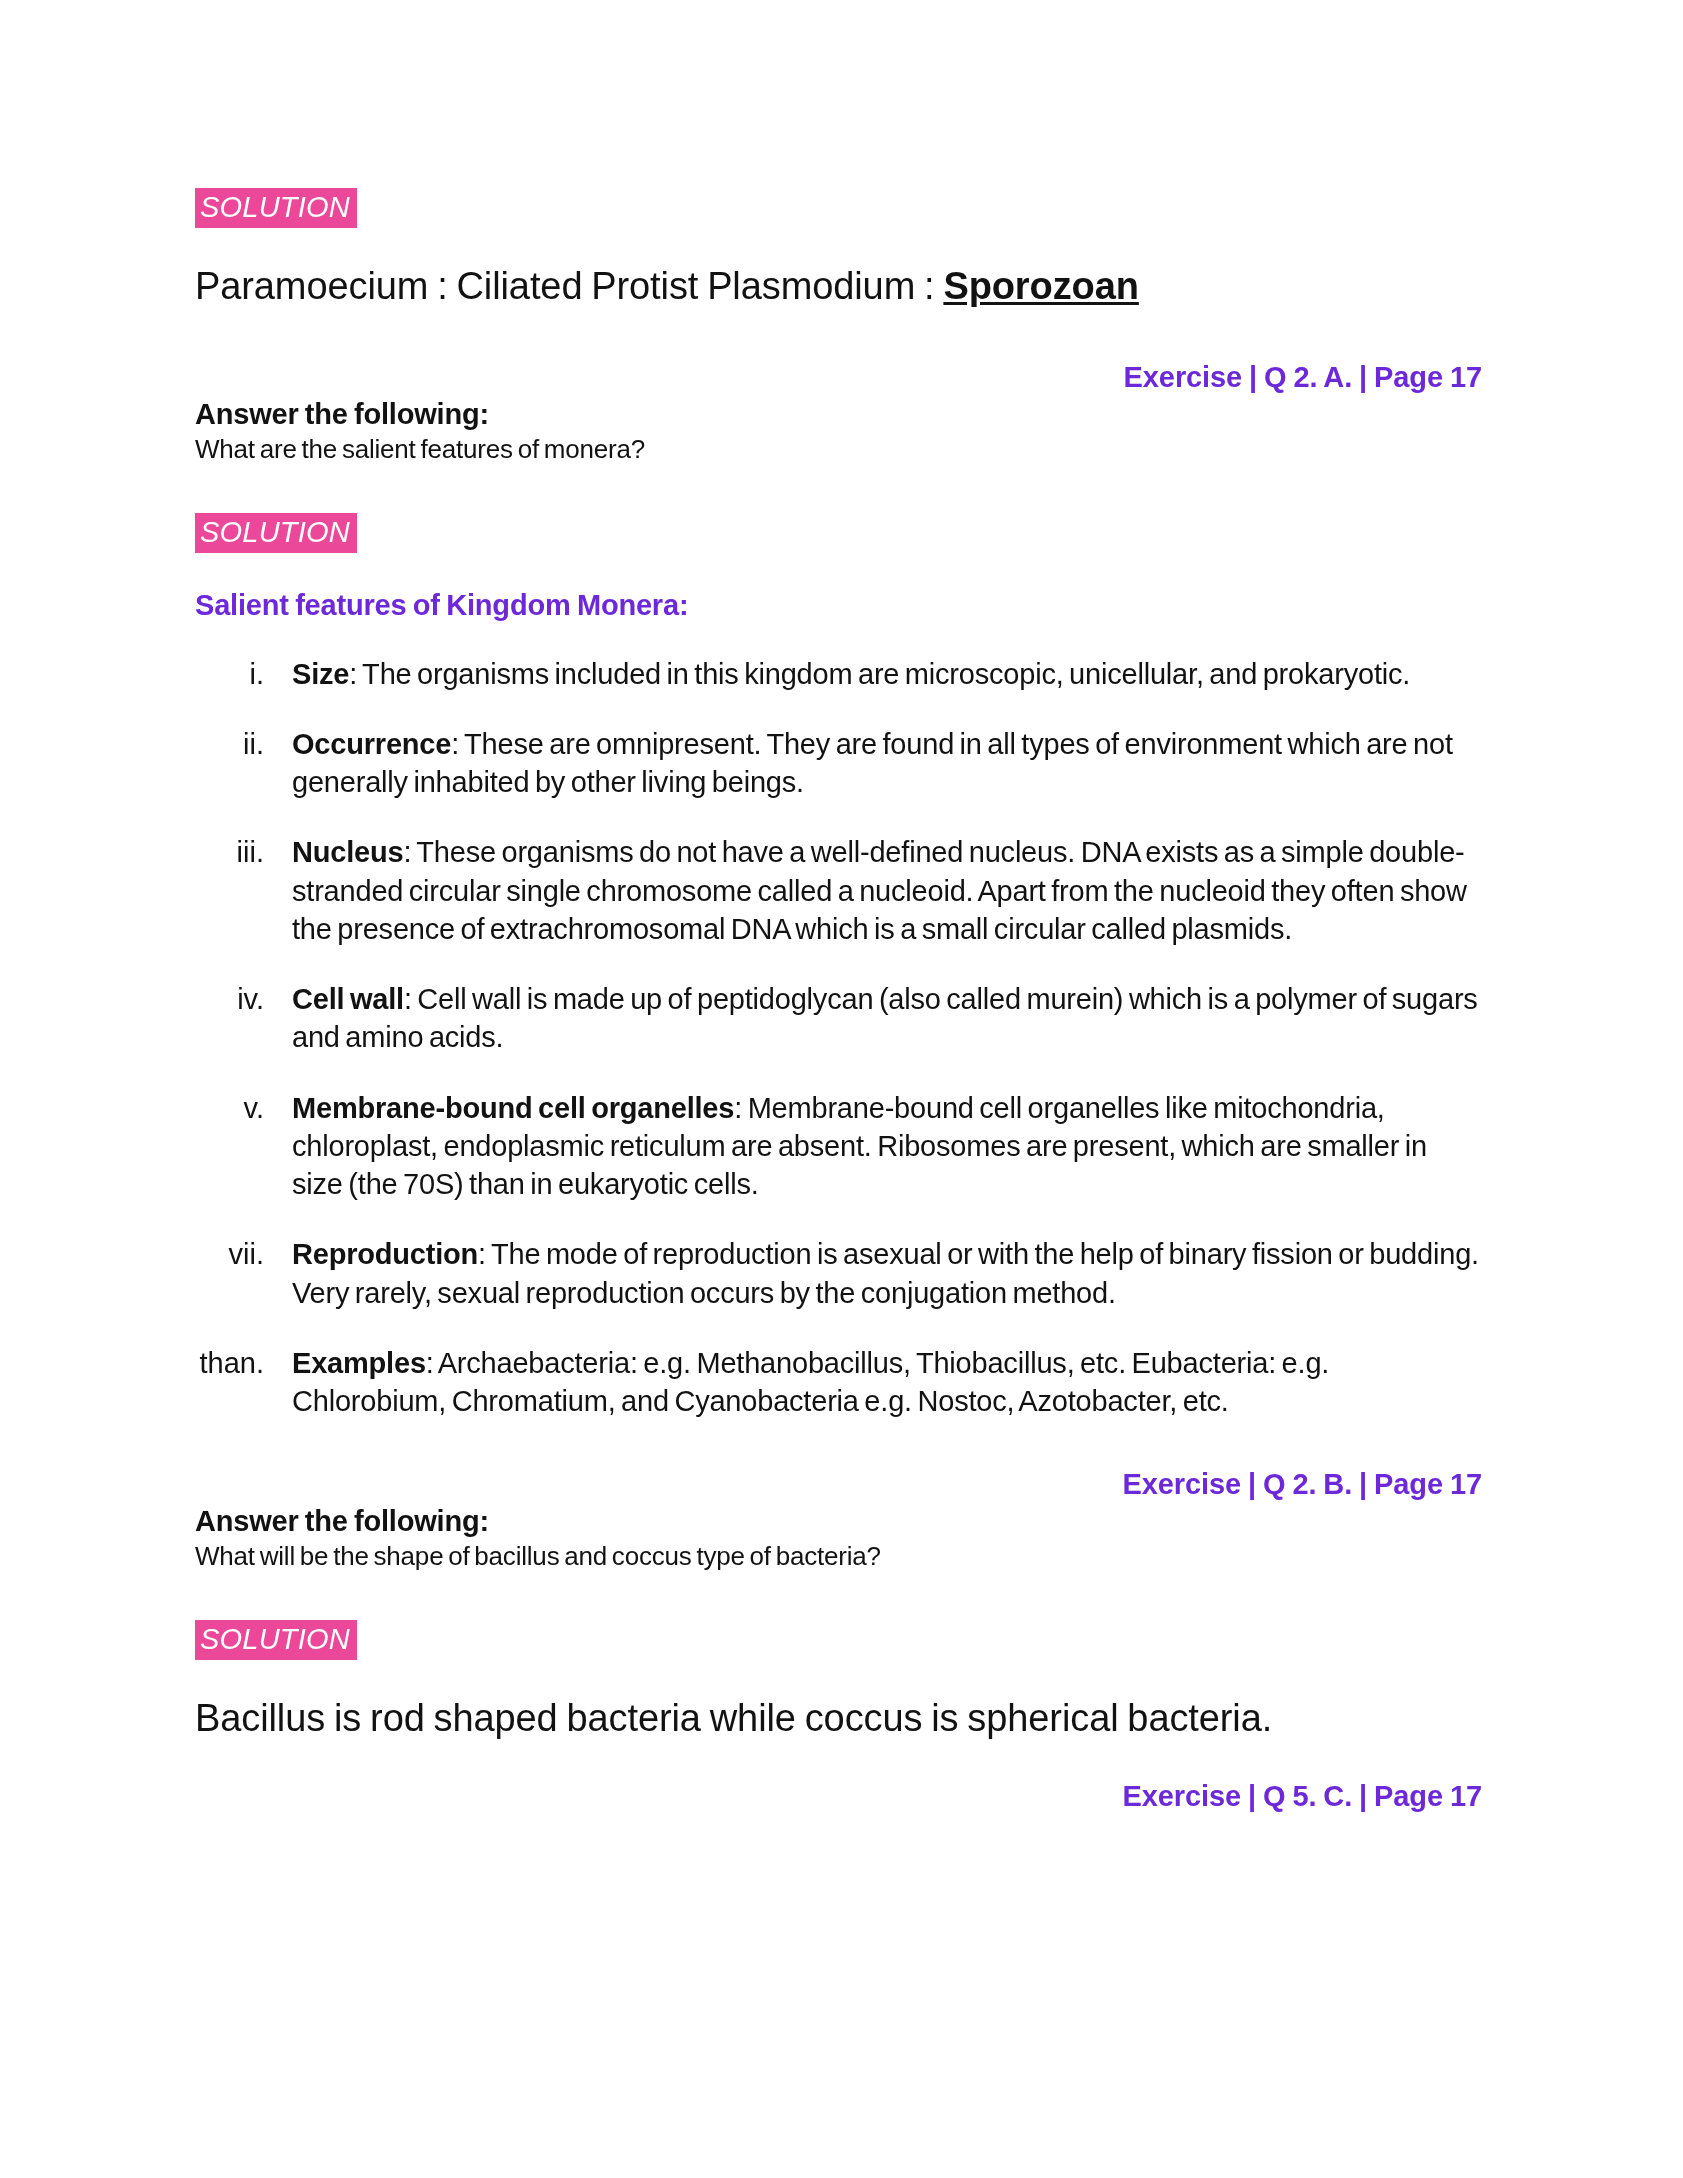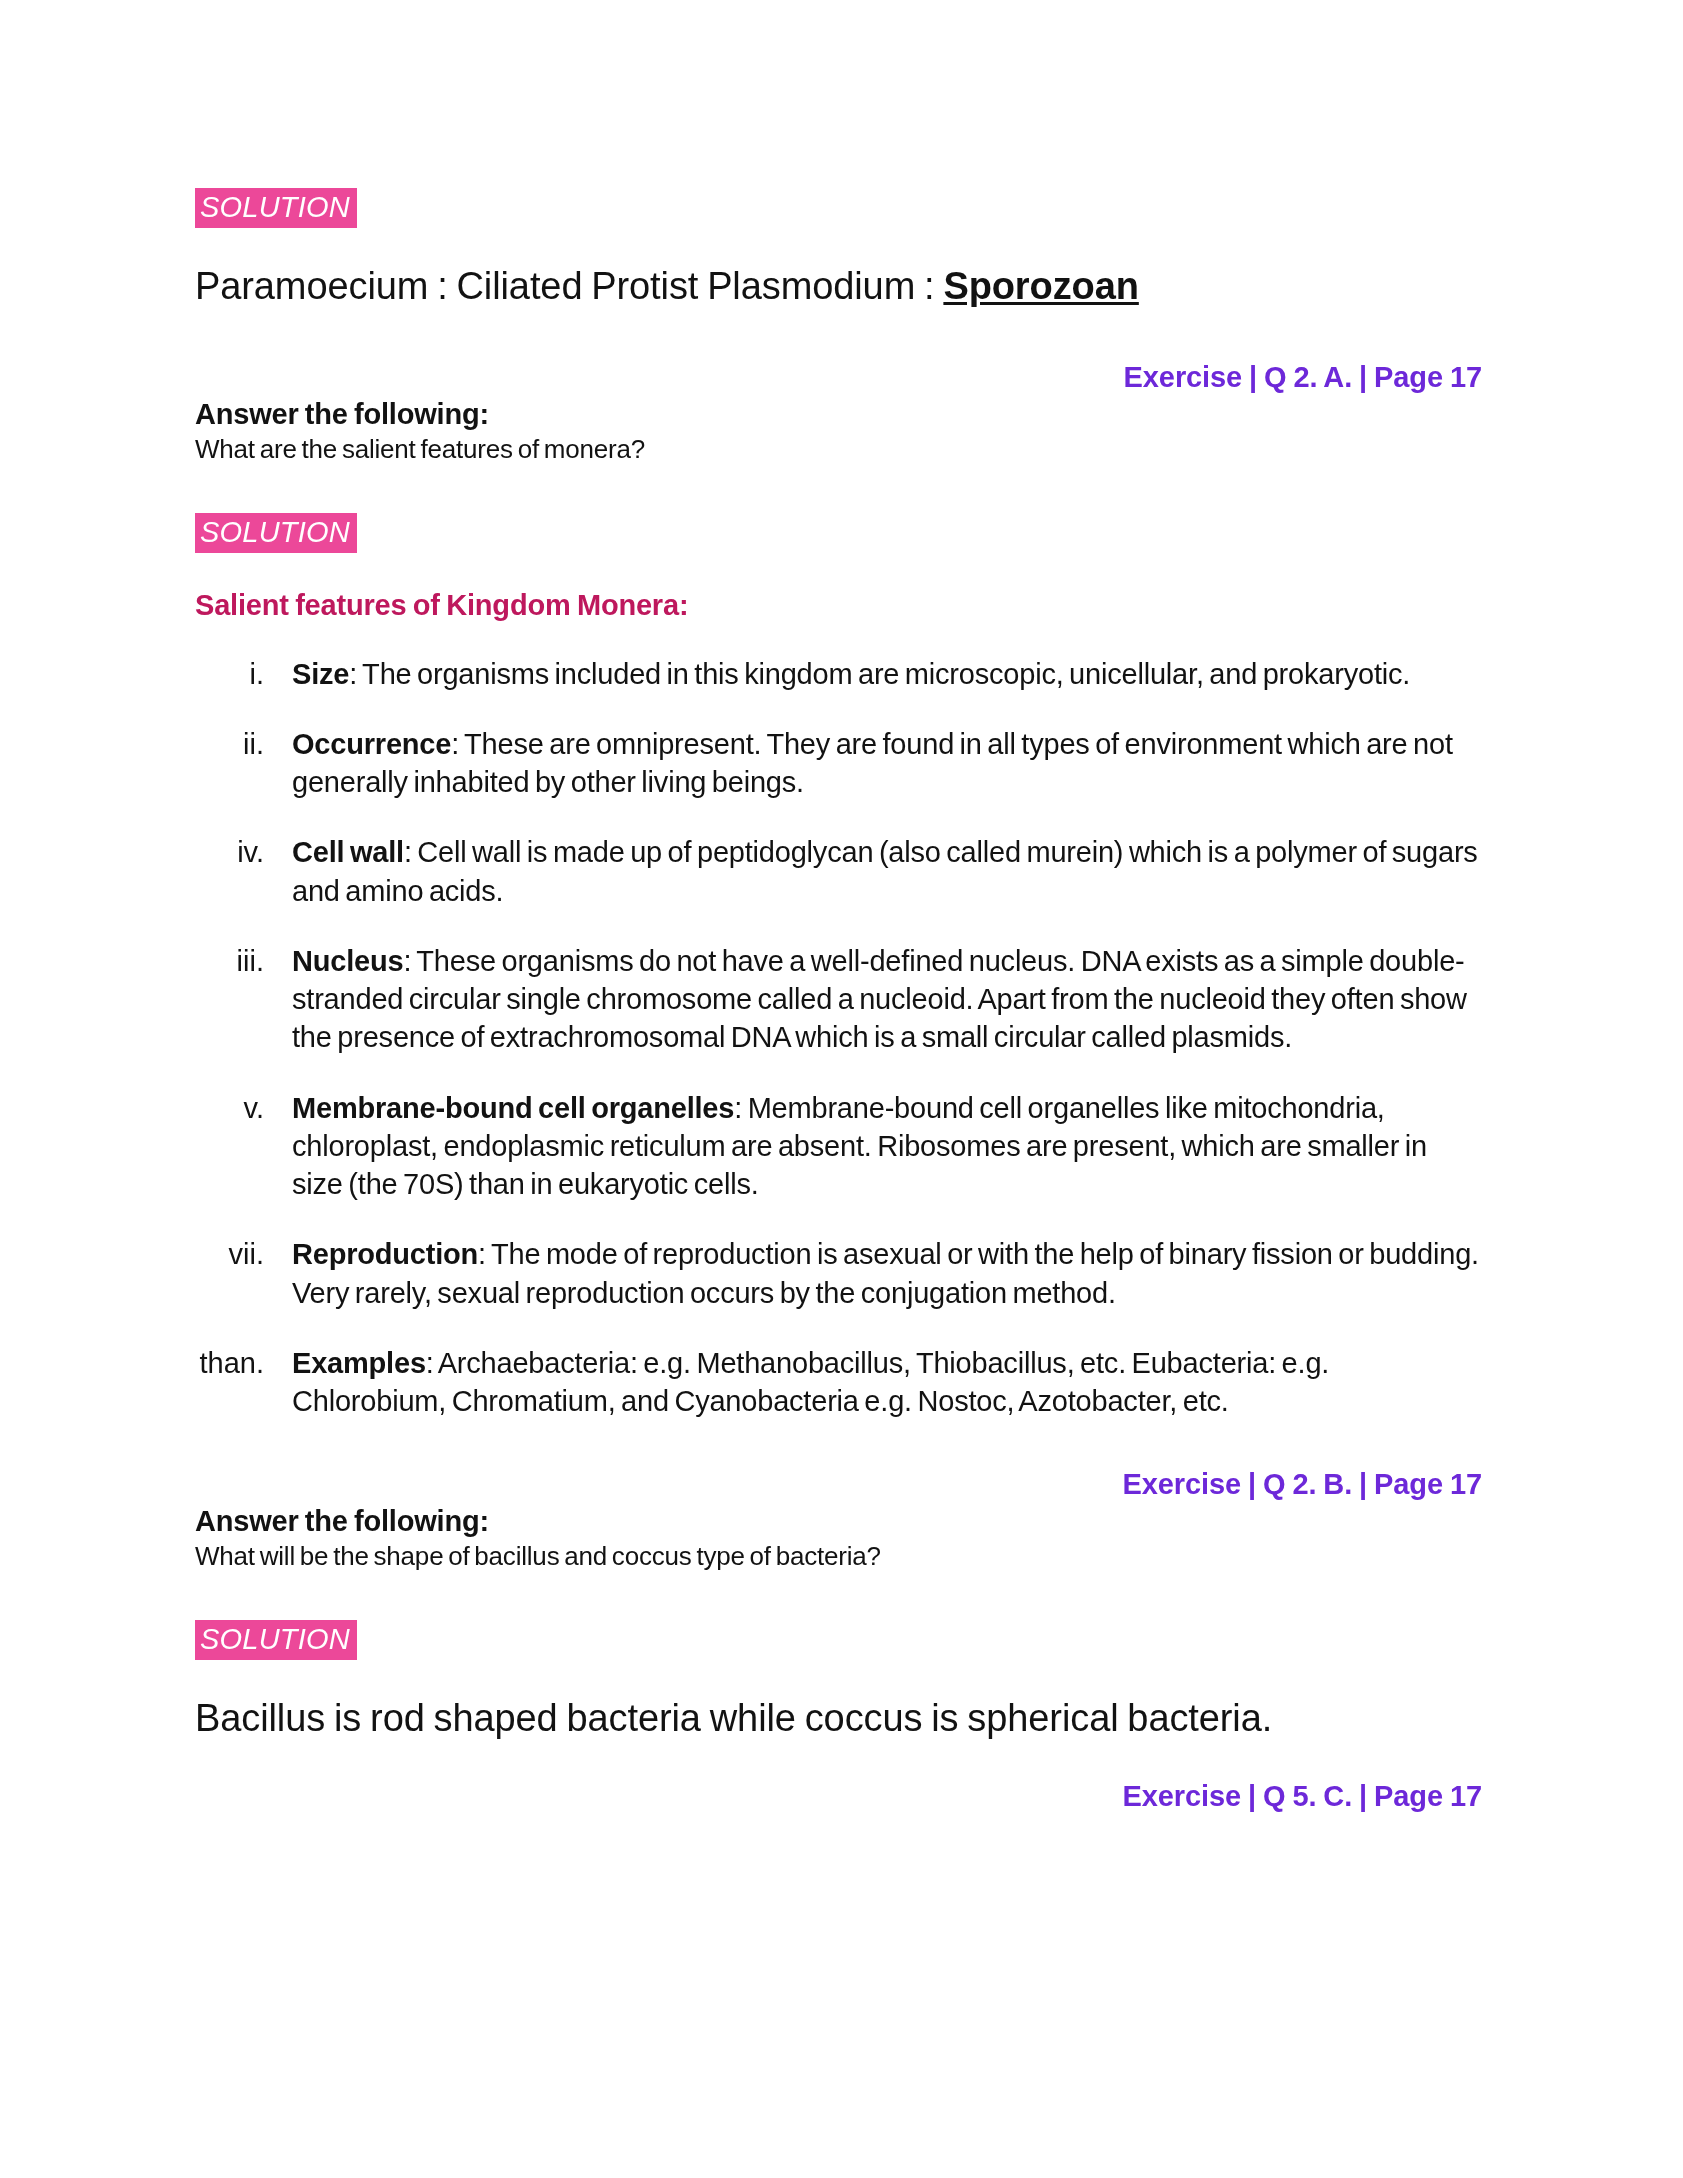--- a/index.html
+++ b/index.html
@@ -86,21 +86,21 @@
     letter-spacing: -0.2px;
     word-spacing: -2.2px;
   }
 
   .sec-gap-lg { height: 46px; }
   .sec-gap-md { height: 34px; }
 
   .bold-sub {
     font-size: 29px;
     font-weight: 700;
-    color: #be185d;
+    color: #6d28d9;
     margin: 0;
     letter-spacing: -0.2px;
     word-spacing: -1.4px;
     line-height: 1.3;
   }
 
   
   ol.roman {
     list-style: none;
     margin: 30px 0 0 0;
@@ -162,24 +162,24 @@
     <p class="bold-sub">Salient features of Kingdom Monera:</p>
 
     <ol class="roman">
       <li>
         <span class="marker">i.</span><span class="term">Size</span><span>: The organisms included in this kingdom are microscopic, unicellular, and prokaryotic.</span>
       </li>
       <li>
         <span class="marker">ii.</span><span class="term">Occurrence</span><span>: These are omnipresent. They are found in all types of environment which are not generally inhabited by other living beings.</span>
       </li>
       <li>
+        <span class="marker">iii.</span><span class="term">Nucleus</span><span>: These organisms do not have a well-defined nucleus. DNA exists as a simple double-stranded circular single chromosome called a nucleoid. Apart from the nucleoid they often show the presence of extrachromosomal DNA which is a small circular called plasmids.</span>
+      </li>
+      <li>
         <span class="marker">iv.</span><span class="term">Cell wall</span><span>: Cell wall is made up of peptidoglycan (also called murein) which is a polymer of sugars and amino acids.</span>
-      </li>
-      <li>
-        <span class="marker">iii.</span><span class="term">Nucleus</span><span>: These organisms do not have a well-defined nucleus. DNA exists as a simple double-stranded circular single chromosome called a nucleoid. Apart from the nucleoid they often show the presence of extrachromosomal DNA which is a small circular called plasmids.</span>
       </li>
       <li>
         <span class="marker">v.</span><span class="term">Membrane-bound cell organelles</span><span>: Membrane-bound cell organelles like mitochondria, chloroplast, endoplasmic reticulum are absent. Ribosomes are present, which are smaller in size (the 70S) than in eukaryotic cells.</span>
       </li>
       <li>
         <span class="marker">vii.</span><span class="term">Reproduction</span><span>: The mode of reproduction is asexual or with the help of binary fission or budding. Very rarely, sexual reproduction occurs by the conjugation method.</span>
       </li>
       <li>
         <span class="marker">than.</span><span class="term">Examples</span><span>: Archaebacteria: e.g. Methanobacillus, Thiobacillus, etc. Eubacteria: e.g. Chlorobium, Chromatium, and Cyanobacteria e.g. Nostoc, Azotobacter, etc.</span>
       </li>

